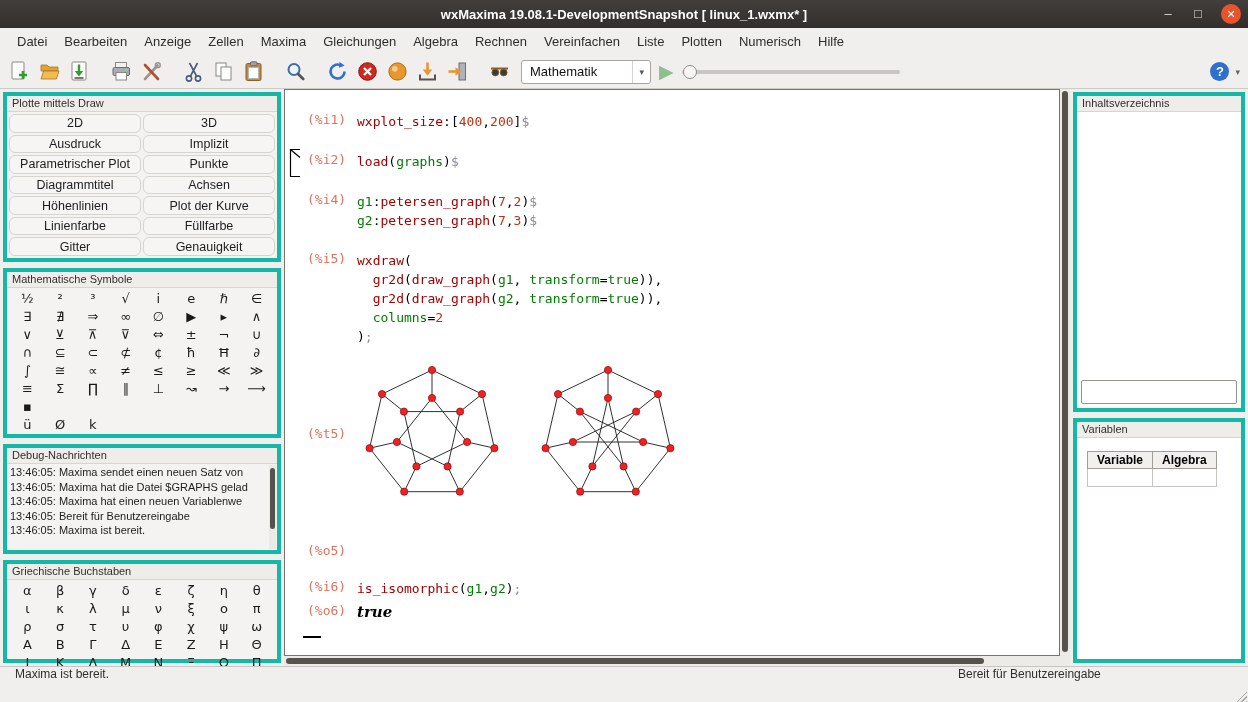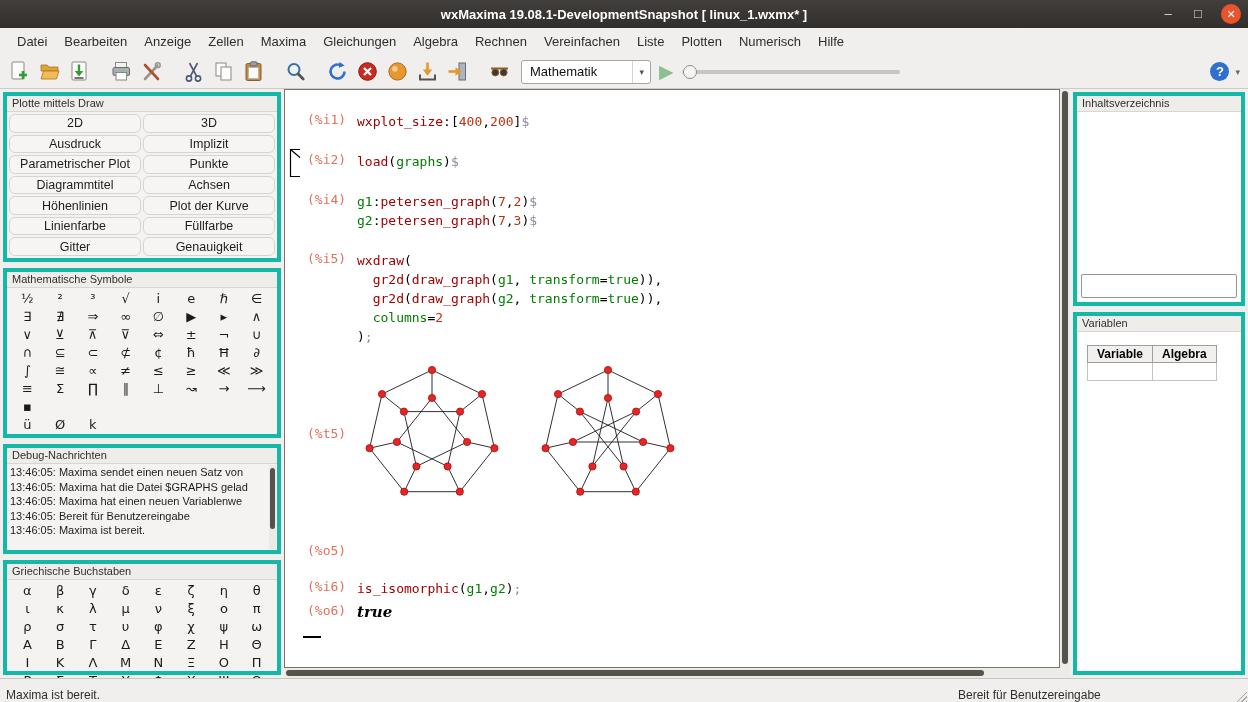--- a/index.html
+++ b/index.html
@@ -80,31 +80,31 @@
   .tk-var{color:var(--c-variable,#007d00)}
   .tk-num{color:var(--c-number,#c03010)}
   .tk-eol{color:var(--c-terminator,#8a8a9e)}
   .tk-op{color:#000}
   .cell.image .cell-body{display:flex;gap:26px;align-items:center}
   .output-text{font-family:"DejaVu Serif",serif;font-style:italic;font-weight:bold;font-size:15px;color:#000}
   .hcursor{width:18px;height:2px;background:#000}
 
   
   .right-sidebar{width:178px;flex:none;padding:3px;display:flex;flex-direction:column;gap:6px;background:#f1efed}
-  .toc-panel{height:214px}
+  .toc-panel{height:320px}
   .toc-body{flex:1;background:#fff;position:relative}
   .toc-input{position:absolute;left:4px;right:4px;bottom:4px;height:24px;background:#fff;border:1px solid #97948f;border-radius:2px;font:13px "Liberation Sans",sans-serif;padding:0 5px}
   .vars-panel{flex:1}
   .vars-body{flex:1;background:#fff;padding:13px 0 0 10px}
   table.vars{border-collapse:collapse;font-size:12px}
   table.vars th{border:1px solid #a19e9a;background:#f1f0ee;font-weight:bold;padding:1px 9px;color:#000}
   table.vars td{border:1px solid #c6c3c0;height:18px;min-width:44px;background:#fff}
 
   
-  .statusbar{height:24px;flex:none;background:#f1efed;border-top:1px solid #c9c6c2;display:flex;align-items:flex-end;font-size:12px;color:#2e2e2e;padding-left:6px}
+  .statusbar{height:36px;flex:none;background:#f1efed;border-top:1px solid #c9c6c2;display:flex;align-items:flex-start;font-size:12px;color:#2e2e2e;padding-left:15px}
   .status-right{margin-left:auto;width:276px;text-align:left;white-space:nowrap;overflow:hidden}
   .grip{width:13px;height:13px;margin-right:1px;align-self:flex-end;background:repeating-linear-gradient(135deg,transparent 0 2px,#a6a3a0 2px 3px);clip-path:polygon(100% 0,100% 100%,0 100%)}
 </style>
 </head>
 <body>
 
 <div class="window">
 
   <div class="titlebar">
     <div class="title-text">wxMaxima 19.08.1-DevelopmentSnapshot  [ linux_1.wxmx* ]</div>

